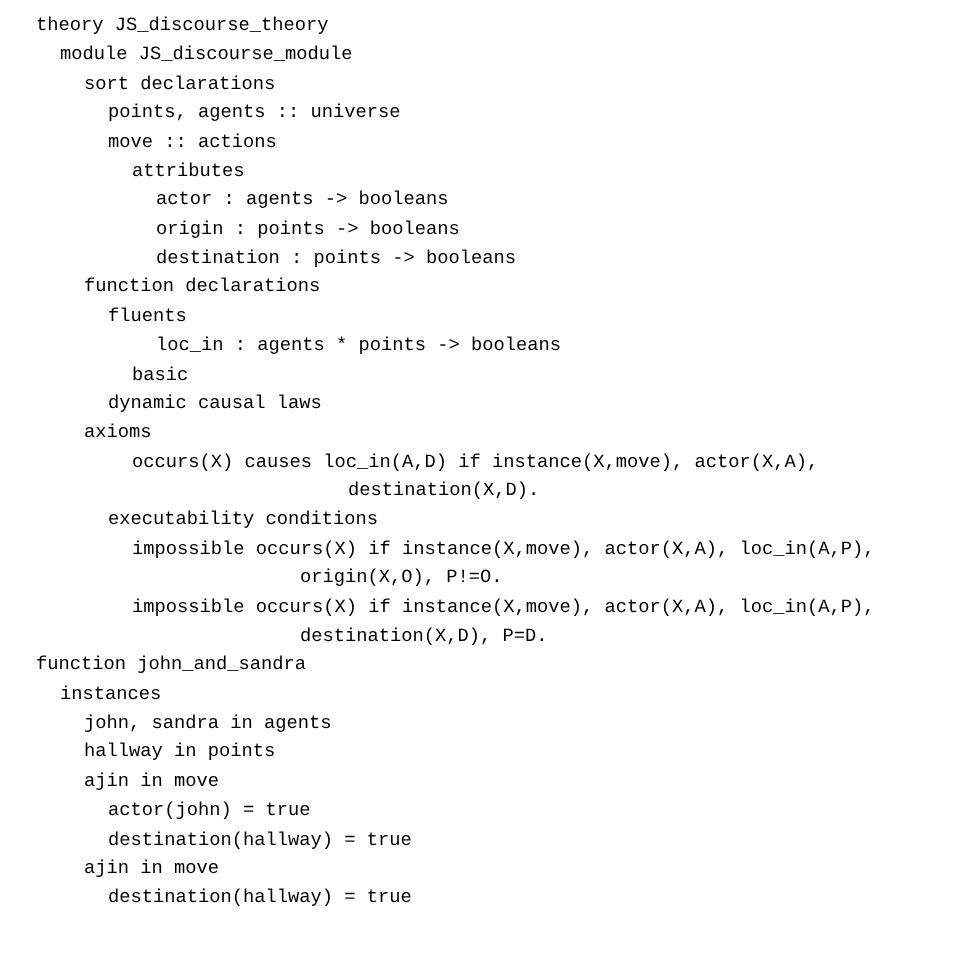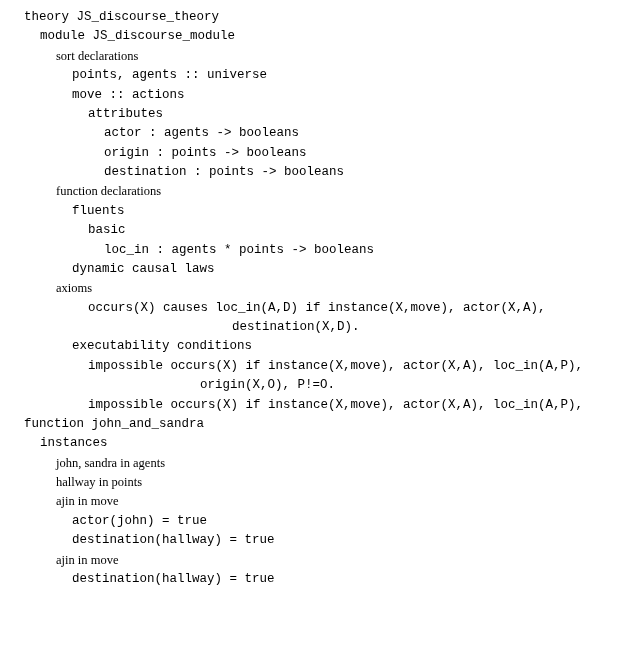--- a/index.html
+++ b/index.html
@@ -12,21 +12,21 @@
     color: #000;
     width: 640px;
     box-sizing: border-box;
   }
   .line {
     white-space: pre;
   }
   .i0 { padding-left: 0px; }
   .i1 { padding-left: 16px; }
   .i2 { padding-left: 32px; }
-  .i3 { padding-left: 48px; font-family: Liberation Serif, serif; }
+  .i3 { padding-left: 48px; }
   .i4 { padding-left: 64px; }
   .i5 { padding-left: 80px; }
   .i6 { padding-left: 96px; }
   .cont-a { padding-left: 224px; }
   .cont-b { padding-left: 192px; }
 </style>
 </head>
 <body>
 
 <div class="code">
@@ -34,30 +34,31 @@
   <div class="line i2">module JS_discourse_module</div>
   <div class="line i3">sort declarations</div>
   <div class="line i4">points, agents :: universe</div>
   <div class="line i4">move :: actions</div>
   <div class="line i5">attributes</div>
   <div class="line i6">actor : agents -&gt; booleans</div>
   <div class="line i6">origin : points -&gt; booleans</div>
   <div class="line i6">destination : points -&gt; booleans</div>
   <div class="line i3">function declarations</div>
   <div class="line i4">fluents</div>
+  <div class="line i6">loc_in : agents * points -&gt; booleans</div>
   <div class="line i5">basic</div>
-  <div class="line i6">loc_in : agents * points -&gt; booleans</div>
   <div class="line i4">dynamic causal laws</div>
   <div class="line i3">axioms</div>
   <div class="line i5">occurs(X) causes loc_in(A,D) if instance(X,move), actor(X,A),</div>
   <div class="line cont-a">destination(X,D).</div>
   <div class="line i4">executability conditions</div>
   <div class="line i5">impossible occurs(X) if instance(X,move), actor(X,A), loc_in(A,P),</div>
   <div class="line cont-b">origin(X,O), P!=O.</div>
   <div class="line i5">impossible occurs(X) if instance(X,move), actor(X,A), loc_in(A,P),</div>
+  <div class="line cont-b">destination(X,D), P=D.</div>
   <div class="line i1">function john_and_sandra</div>
   <div class="line i2">instances</div>
   <div class="line i3">john, sandra in agents</div>
   <div class="line i3">hallway in points</div>
   <div class="line i3">ajin in move</div>
   <div class="line i4">actor(john) = true</div>
   <div class="line i4">destination(hallway) = true</div>
   <div class="line i3">ajin in move</div>
   <div class="line i4">destination(hallway) = true</div>
 </div>

